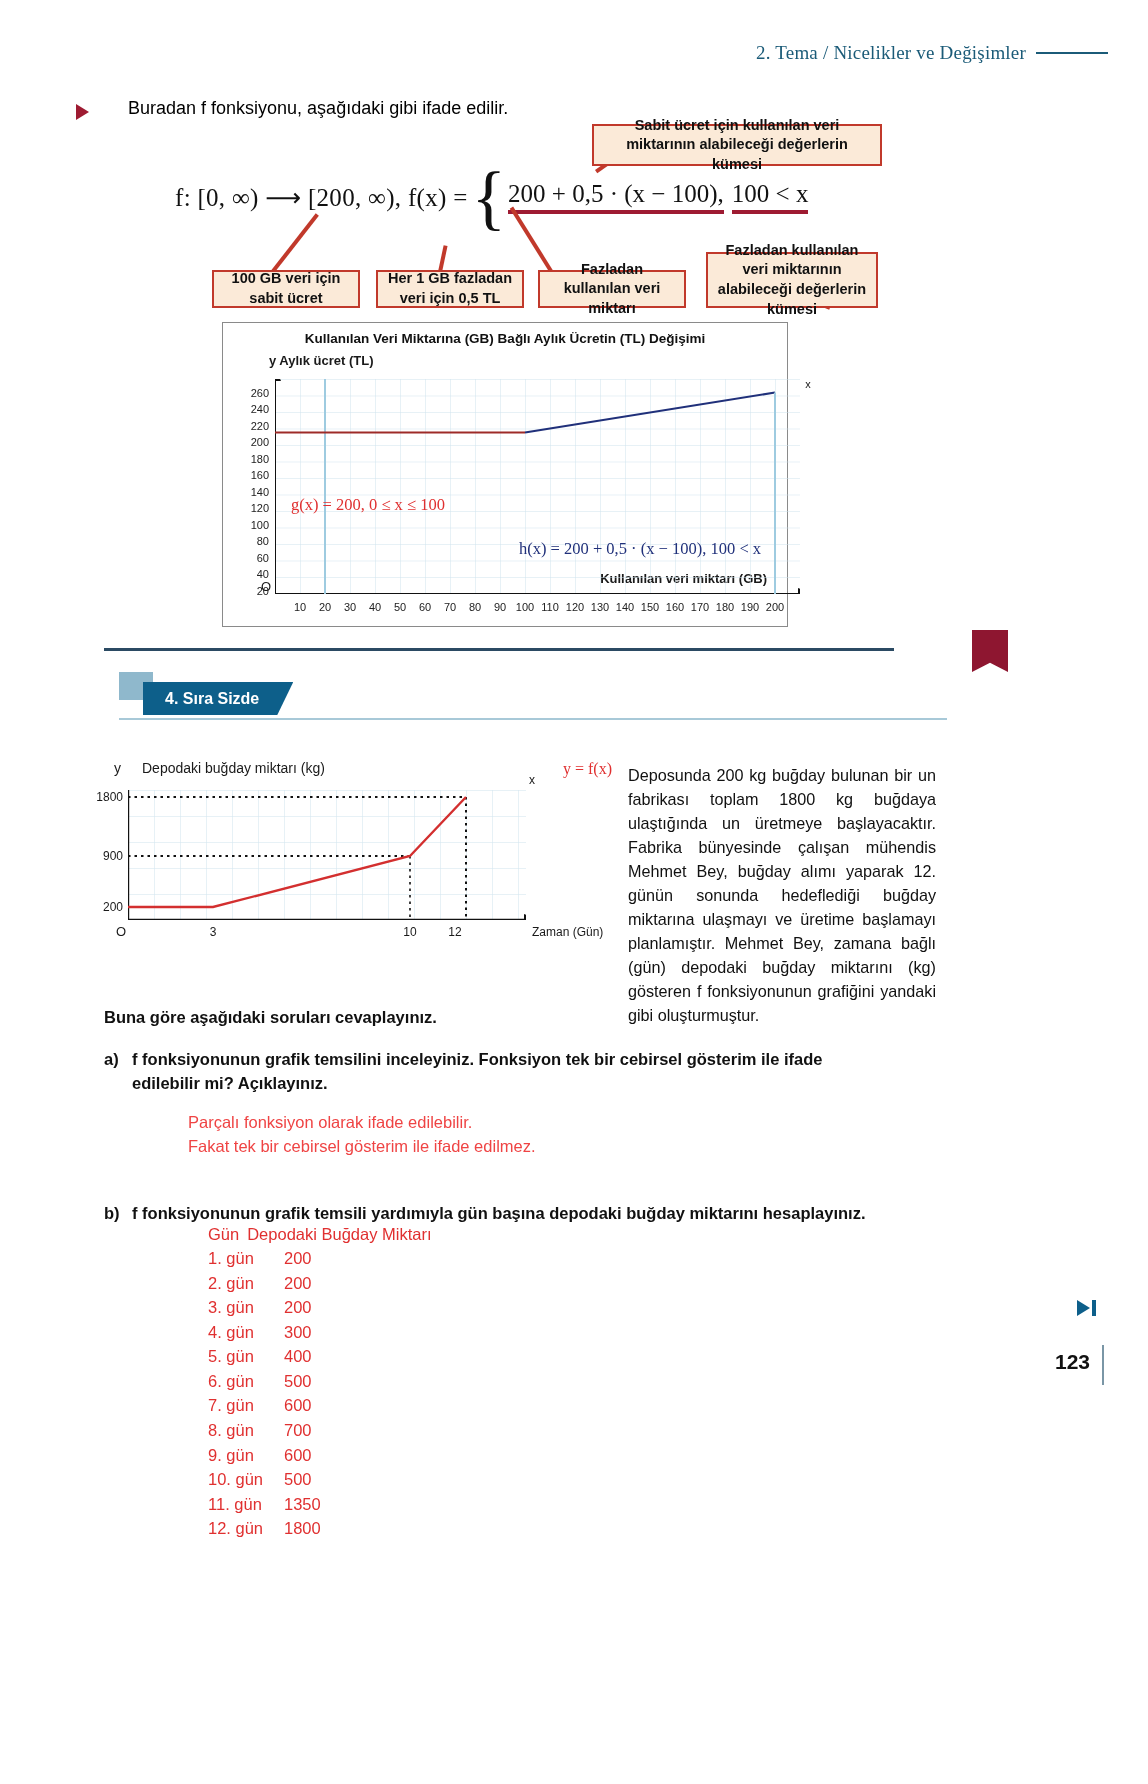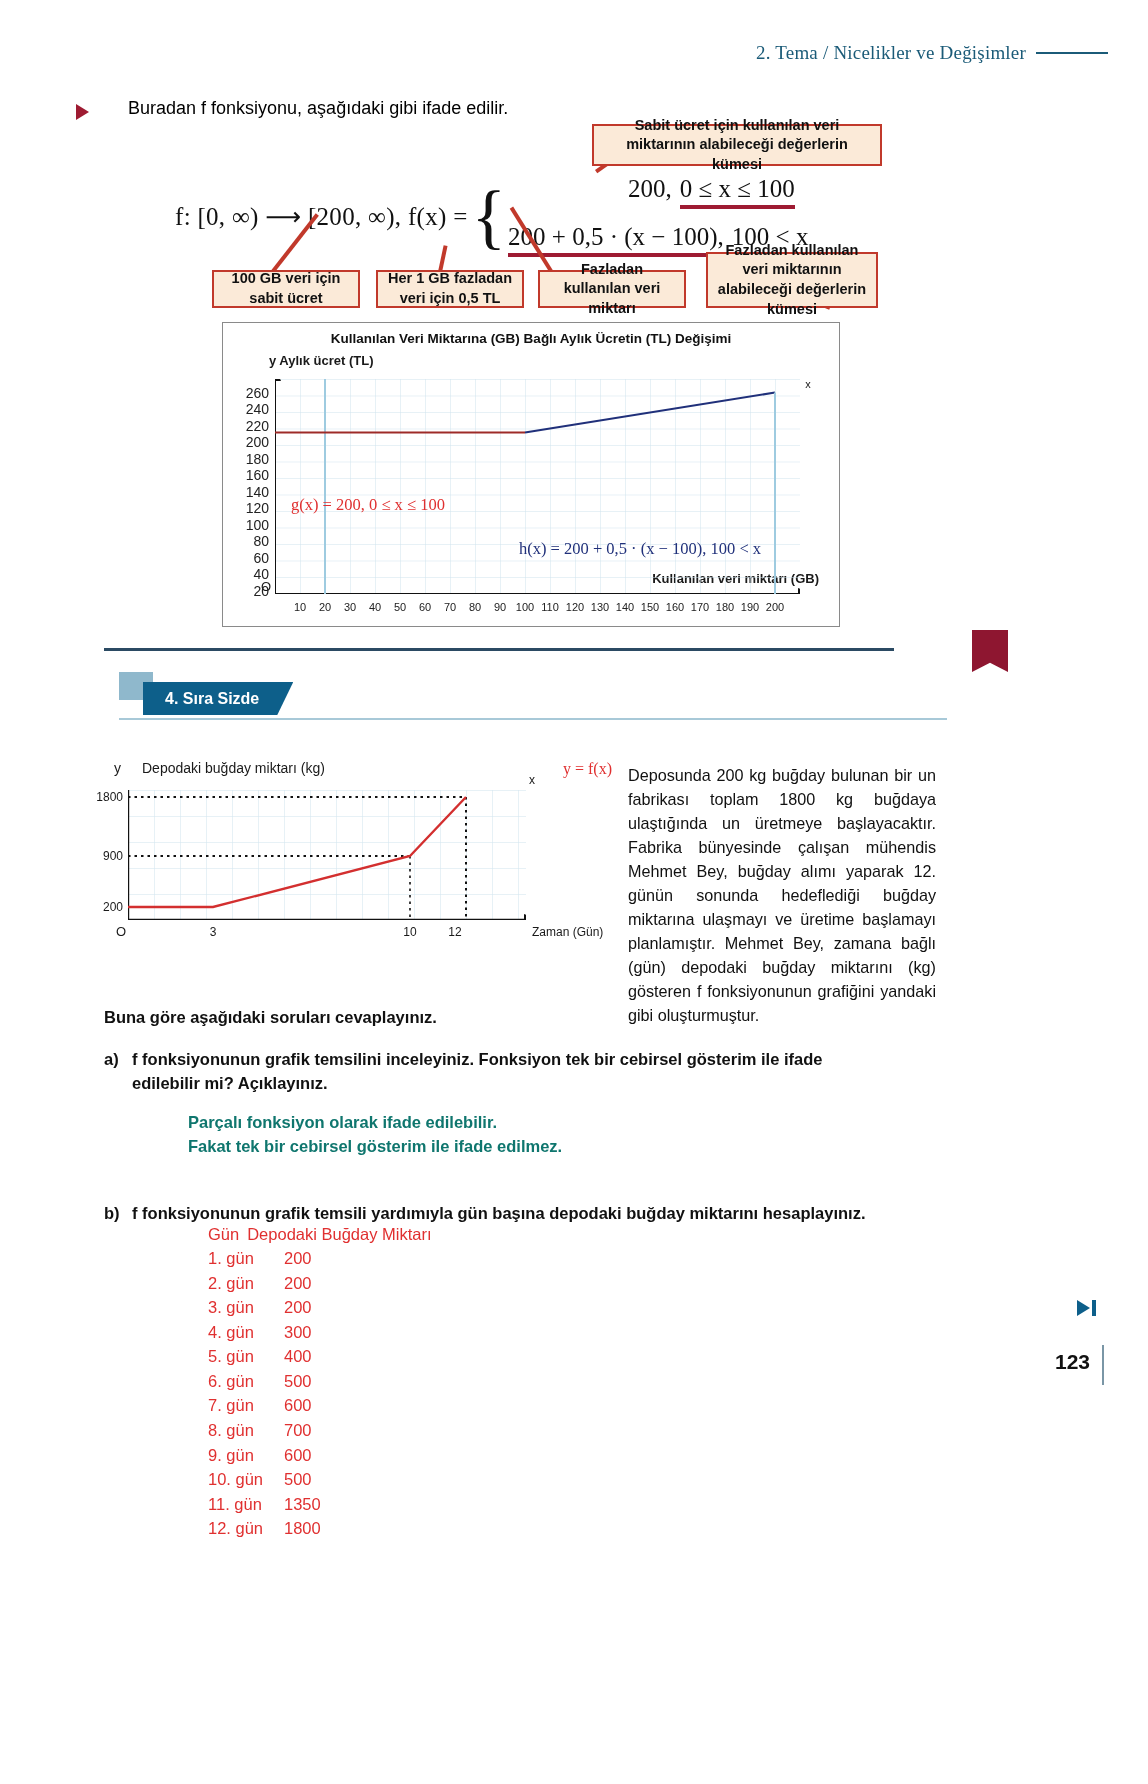--- a/index.html
+++ b/index.html
@@ -38,33 +38,33 @@
   .cbox {
     position:absolute; background:#fbead8; border:2.2px solid #c1392b;
     font-size:14.5px; font-weight:bold; color:#111; text-align:center;
     display:flex; align-items:center; justify-content:center; line-height:1.35;
     padding:4px 6px;
   }
 
   .leader { position:absolute; background:#c1392b; transform-origin:0 0; height:3.5px; }
 
   
-  .chart1 { position:absolute; left:222px; top:322px; width:618px; height:305px;
+  .chart1 { position:absolute; left:222px; top:322px; width:566px; height:305px;
             border:1.5px solid #8a8a8a; background:#fff; }
   .c1-title { position:absolute; top:8px; left:0; width:100%; text-align:center;
               font-size:13.5px; font-weight:bold; color:#111; }
   .c1-ylab { position:absolute; left:46px; top:30px; font-size:13px; font-weight:bold; }
   .c1-xlab { position:absolute; right:20px; bottom:40px; font-size:13px; font-weight:bold; }
   .c1-plot { position:absolute; left:52px; top:56px; width:525px; height:215px; }
   .gx-lab { position:absolute; left:68px; top:172px; font-size:16.5px; color:#e03030;
             font-family:"Liberation Serif", serif; white-space:nowrap; }
   .hx-lab { position:absolute; left:296px; top:172px; font-size:16.5px; color:#20307a;
             font-family:"Liberation Serif", serif; white-space:nowrap;margin-top:44px; }
   .ytick { position:absolute; right:100%; margin-right:6px; transform:translateY(-50%);
-           font-size:14px; color:#222; white-space:nowrap;margin-left:38px; }
+           font-size:11px; color:#222; white-space:nowrap;margin-left:38px; }
   .xtick { position:absolute; top:100%; margin-top:7px; transform:translateX(-50%);
            font-size:11px; color:#222; }
   .origin1 { position:absolute; left:38px; bottom:32px; font-size:13px; }
 
   
   .ss-wrap { position:absolute; left:119px; top:672px; width:828px; height:48px; }
   .ss-sq { position:absolute; left:0; top:0; width:34px; height:28px; background:#8fb8cc; }
   .ss-tab { position:absolute; left:24px; top:10px; height:33px; padding:0 34px 0 22px;
             background:#0d5f8a; color:#fff; font-size:16px; font-weight:bold;
             display:flex; align-items:center;
@@ -81,21 +81,21 @@
   .c2-yt { position:absolute; right:100%; margin-right:5px; transform:translateY(-50%); font-size:12px; }
   .c2-xt { position:absolute; top:100%; margin-top:5px; transform:translateX(-50%); font-size:12px; }
   .origin2 { position:absolute; left:10px; top:164px; font-size:13px; }
 
   
   .rcol { position:absolute; left:628px; top:764px; width:308px;
           font-size:16.2px; line-height:1.48; text-align:justify; color:#111; }
 
   
   .q-bold { position:absolute; font-weight:bold; font-size:16.5px; color:#111;text-align:right; }
-  .ans-red { position:absolute; color:#0f766e; font-size:16.5px; line-height:1.5;font-weight:bold; }
+  .ans-red { position:absolute; color:#ef4444; font-size:16.5px; line-height:1.5; }
 
   .tbl { position:absolute; left:208px; top:1225px; color:#e03030; font-size:16.5px; }
   .tbl-h { display:flex; gap:8px; margin-bottom:2px;justify-content:flex-end; }
   .tbl-r { display:flex; line-height:1.49; }
   .tbl-r .d { width:76px; }
   .tbl-r .v { width:70px; }
 
   
   .pg-no { position:absolute; right:58px; top:1350px; font-size:21px; font-weight:bold; color:#111; }
   .pg-rule { position:absolute; right:44px; top:1345px; width:2px; height:40px; background:#7a96a6; }
@@ -118,24 +118,20 @@
     <i></i>
     <b></b>
   </div>
 <div class="intro">Buradan f fonksiyonu, aşağıdaki gibi ifade edilir.</div>
 
 <div class="formula">
   <div class="fm-row">
     <span class="fm-main">f: [0, ∞) ⟶ [200, ∞), f(x) =</span>
     <span class="brace">{</span>
     <span class="fm-cases">
-      <span class="case-a">
-        <span>200,</span>
-        <span class="ul-red" style="margin-left:8px">0 ≤ x ≤ 100</span>
-      </span>
       <span class="case-b">
         <span class="ul-red2">200 + 0,5 · (x − 100),</span>
         <span class="ul-red" style="margin-left:8px">100 &lt; x</span>
       </span>
     </span>
   </div>
 </div>
 
 <div class="leader" style="left:595px; top:170px; width:60px; transform:rotate(-35deg);"></div>
 <div class="leader" style="left:248px; top:300px; width:110px; transform:rotate(-52deg);"></div>

